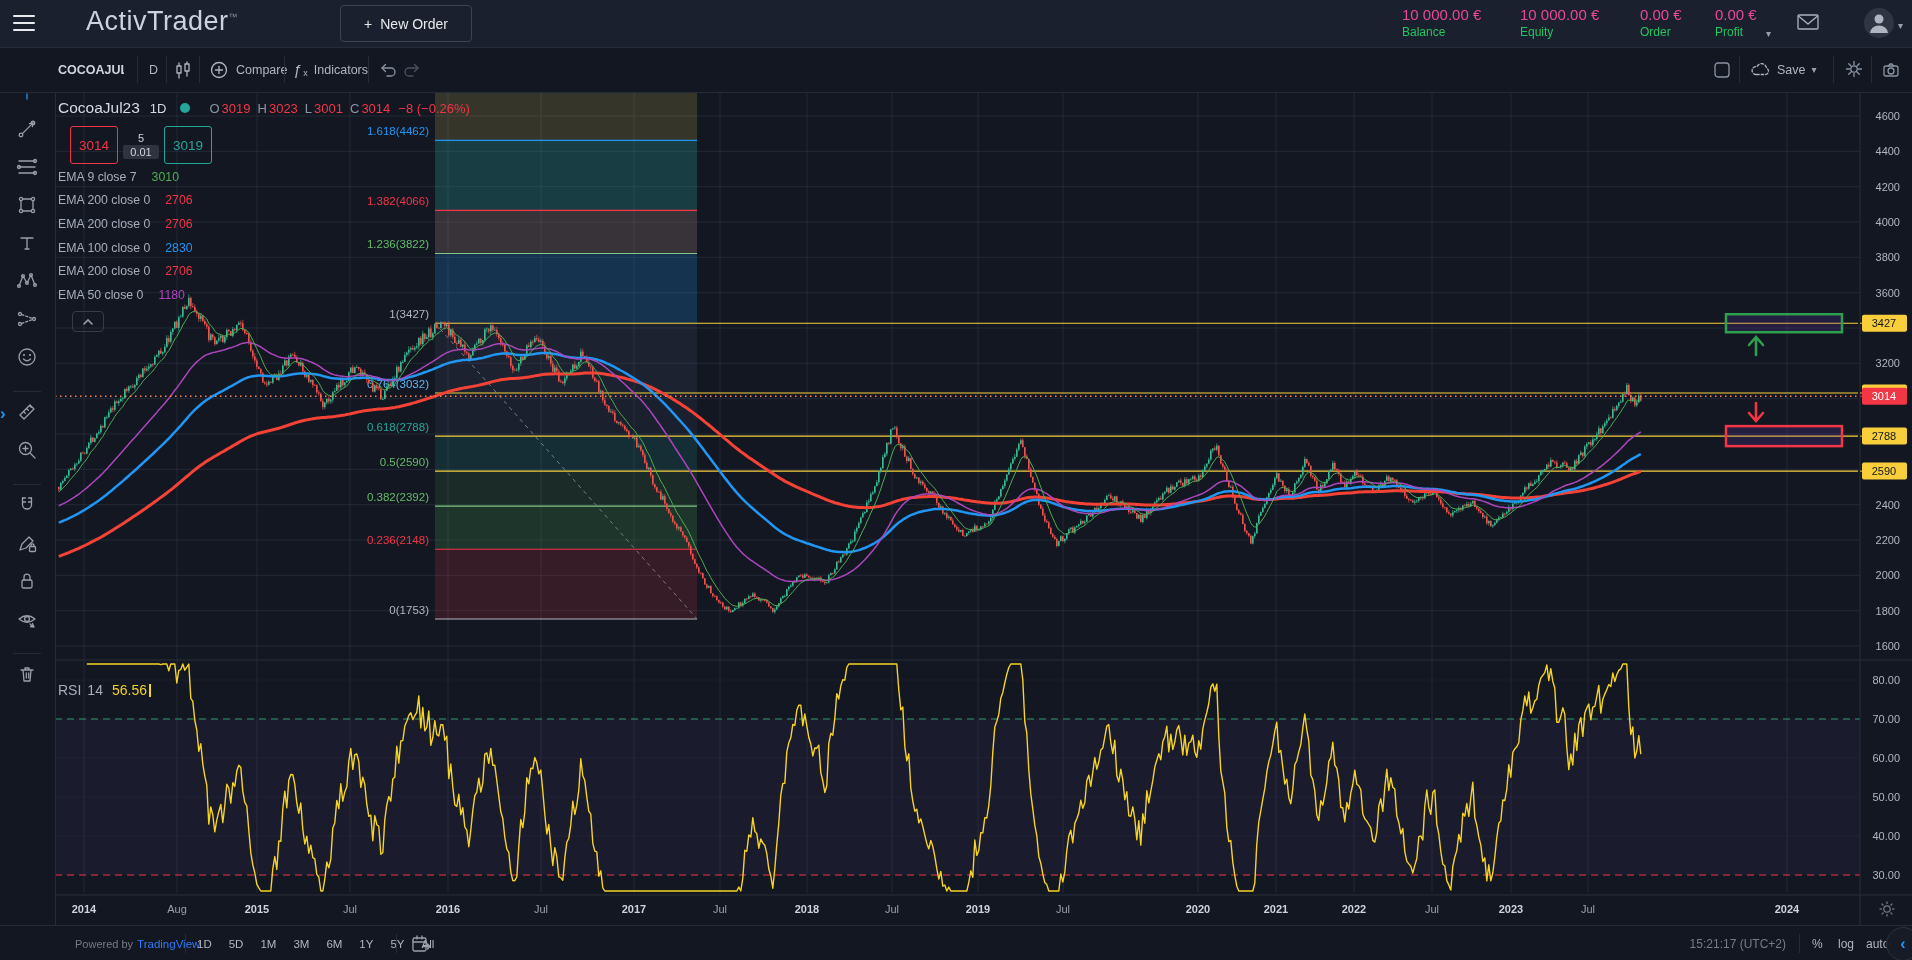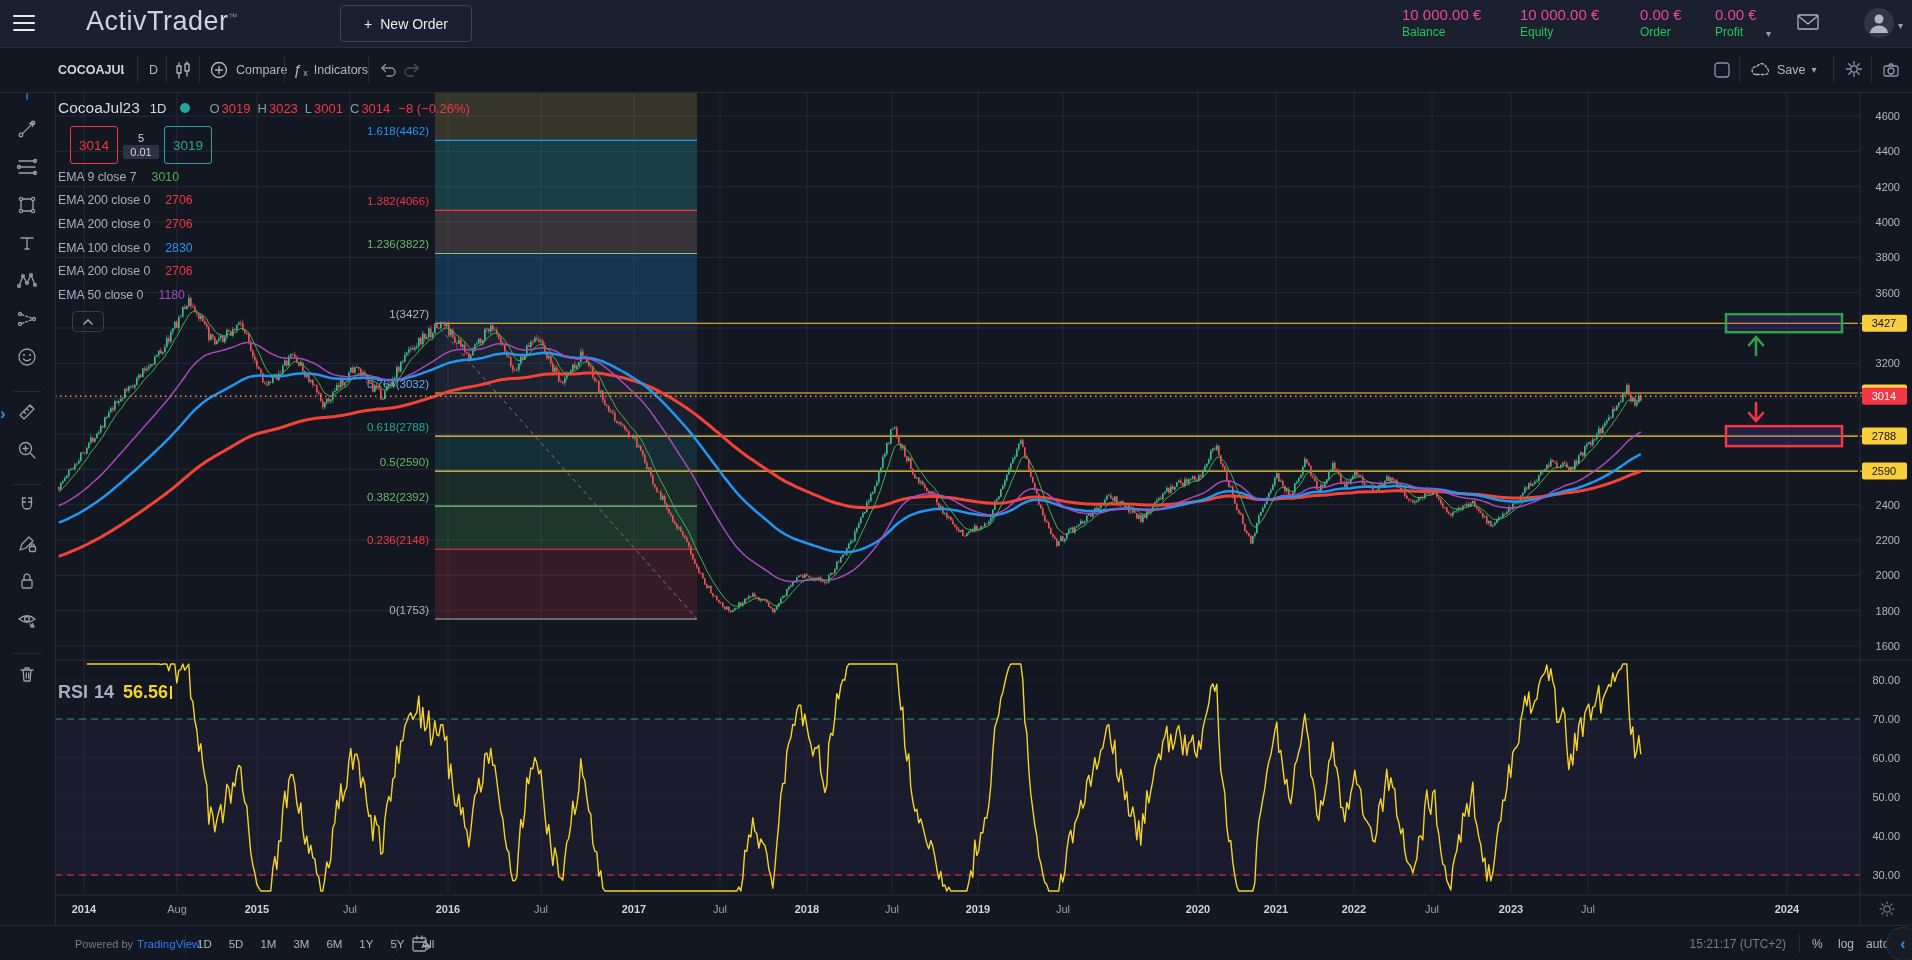--- a/index.html
+++ b/index.html
@@ -44,21 +44,21 @@
   #ask{border:1px solid #26a69a;color:#26a69a;}
   #spreadcol{width:46px;display:flex;flex-direction:column;align-items:center;gap:1px;}
   #spread{font-size:11px;color:#d1d4dc;}
   #lot{font-size:11px;color:#d1d4dc;background:#2f3341;border-radius:2px;padding:1px 7px;}
   #emarows{position:absolute;left:0px;top:66px;}
   .emarow{height:23.6px;display:flex;align-items:center;font-size:12.3px;cursor:pointer;}
   .emarow .lab{color:#a6adbb;}
   .emarow .val{margin-left:15px;}
   #collapse-btn{position:absolute;left:14px;top:212px;width:30px;height:19px;border:1px solid #363c4a;border-radius:4px;
      display:flex;align-items:center;justify-content:center;color:#9aa0aa;cursor:pointer;}
-  #rsi-legend{position:absolute;left:58px;top:682px;z-index:10;display:flex;align-items:center;font-size:18px;font-weight:bold;}
+  #rsi-legend{position:absolute;left:58px;top:682px;z-index:10;display:flex;align-items:center;font-size:14px;}
   #rsi-legend .lab{color:#a6adbb;}
   #rsi-val{color:#f3d22b;margin-left:9px;}
   #rsi-caret{width:2px;height:13px;background:#f3d22b;margin-left:2px;}
   
   #botbar{position:absolute;left:0;top:925px;width:1912px;height:35px;background:#131722;border-top:1px solid #262b38;z-index:30;}
   #powered{position:absolute;left:75px;top:0;height:35px;display:flex;align-items:center;font-size:11px;color:#787b86;gap:4px;}
   #powered .brand{color:#3179f5;font-size:11.5px;cursor:pointer;}
   #ranges{position:absolute;left:197px;top:0;height:35px;display:flex;align-items:center;gap:17px;font-size:11.5px;color:#b2b5be;}
   #ranges span{cursor:pointer;}
   .botdiv{position:absolute;top:8px;width:1px;height:19px;background:#262b38;}

